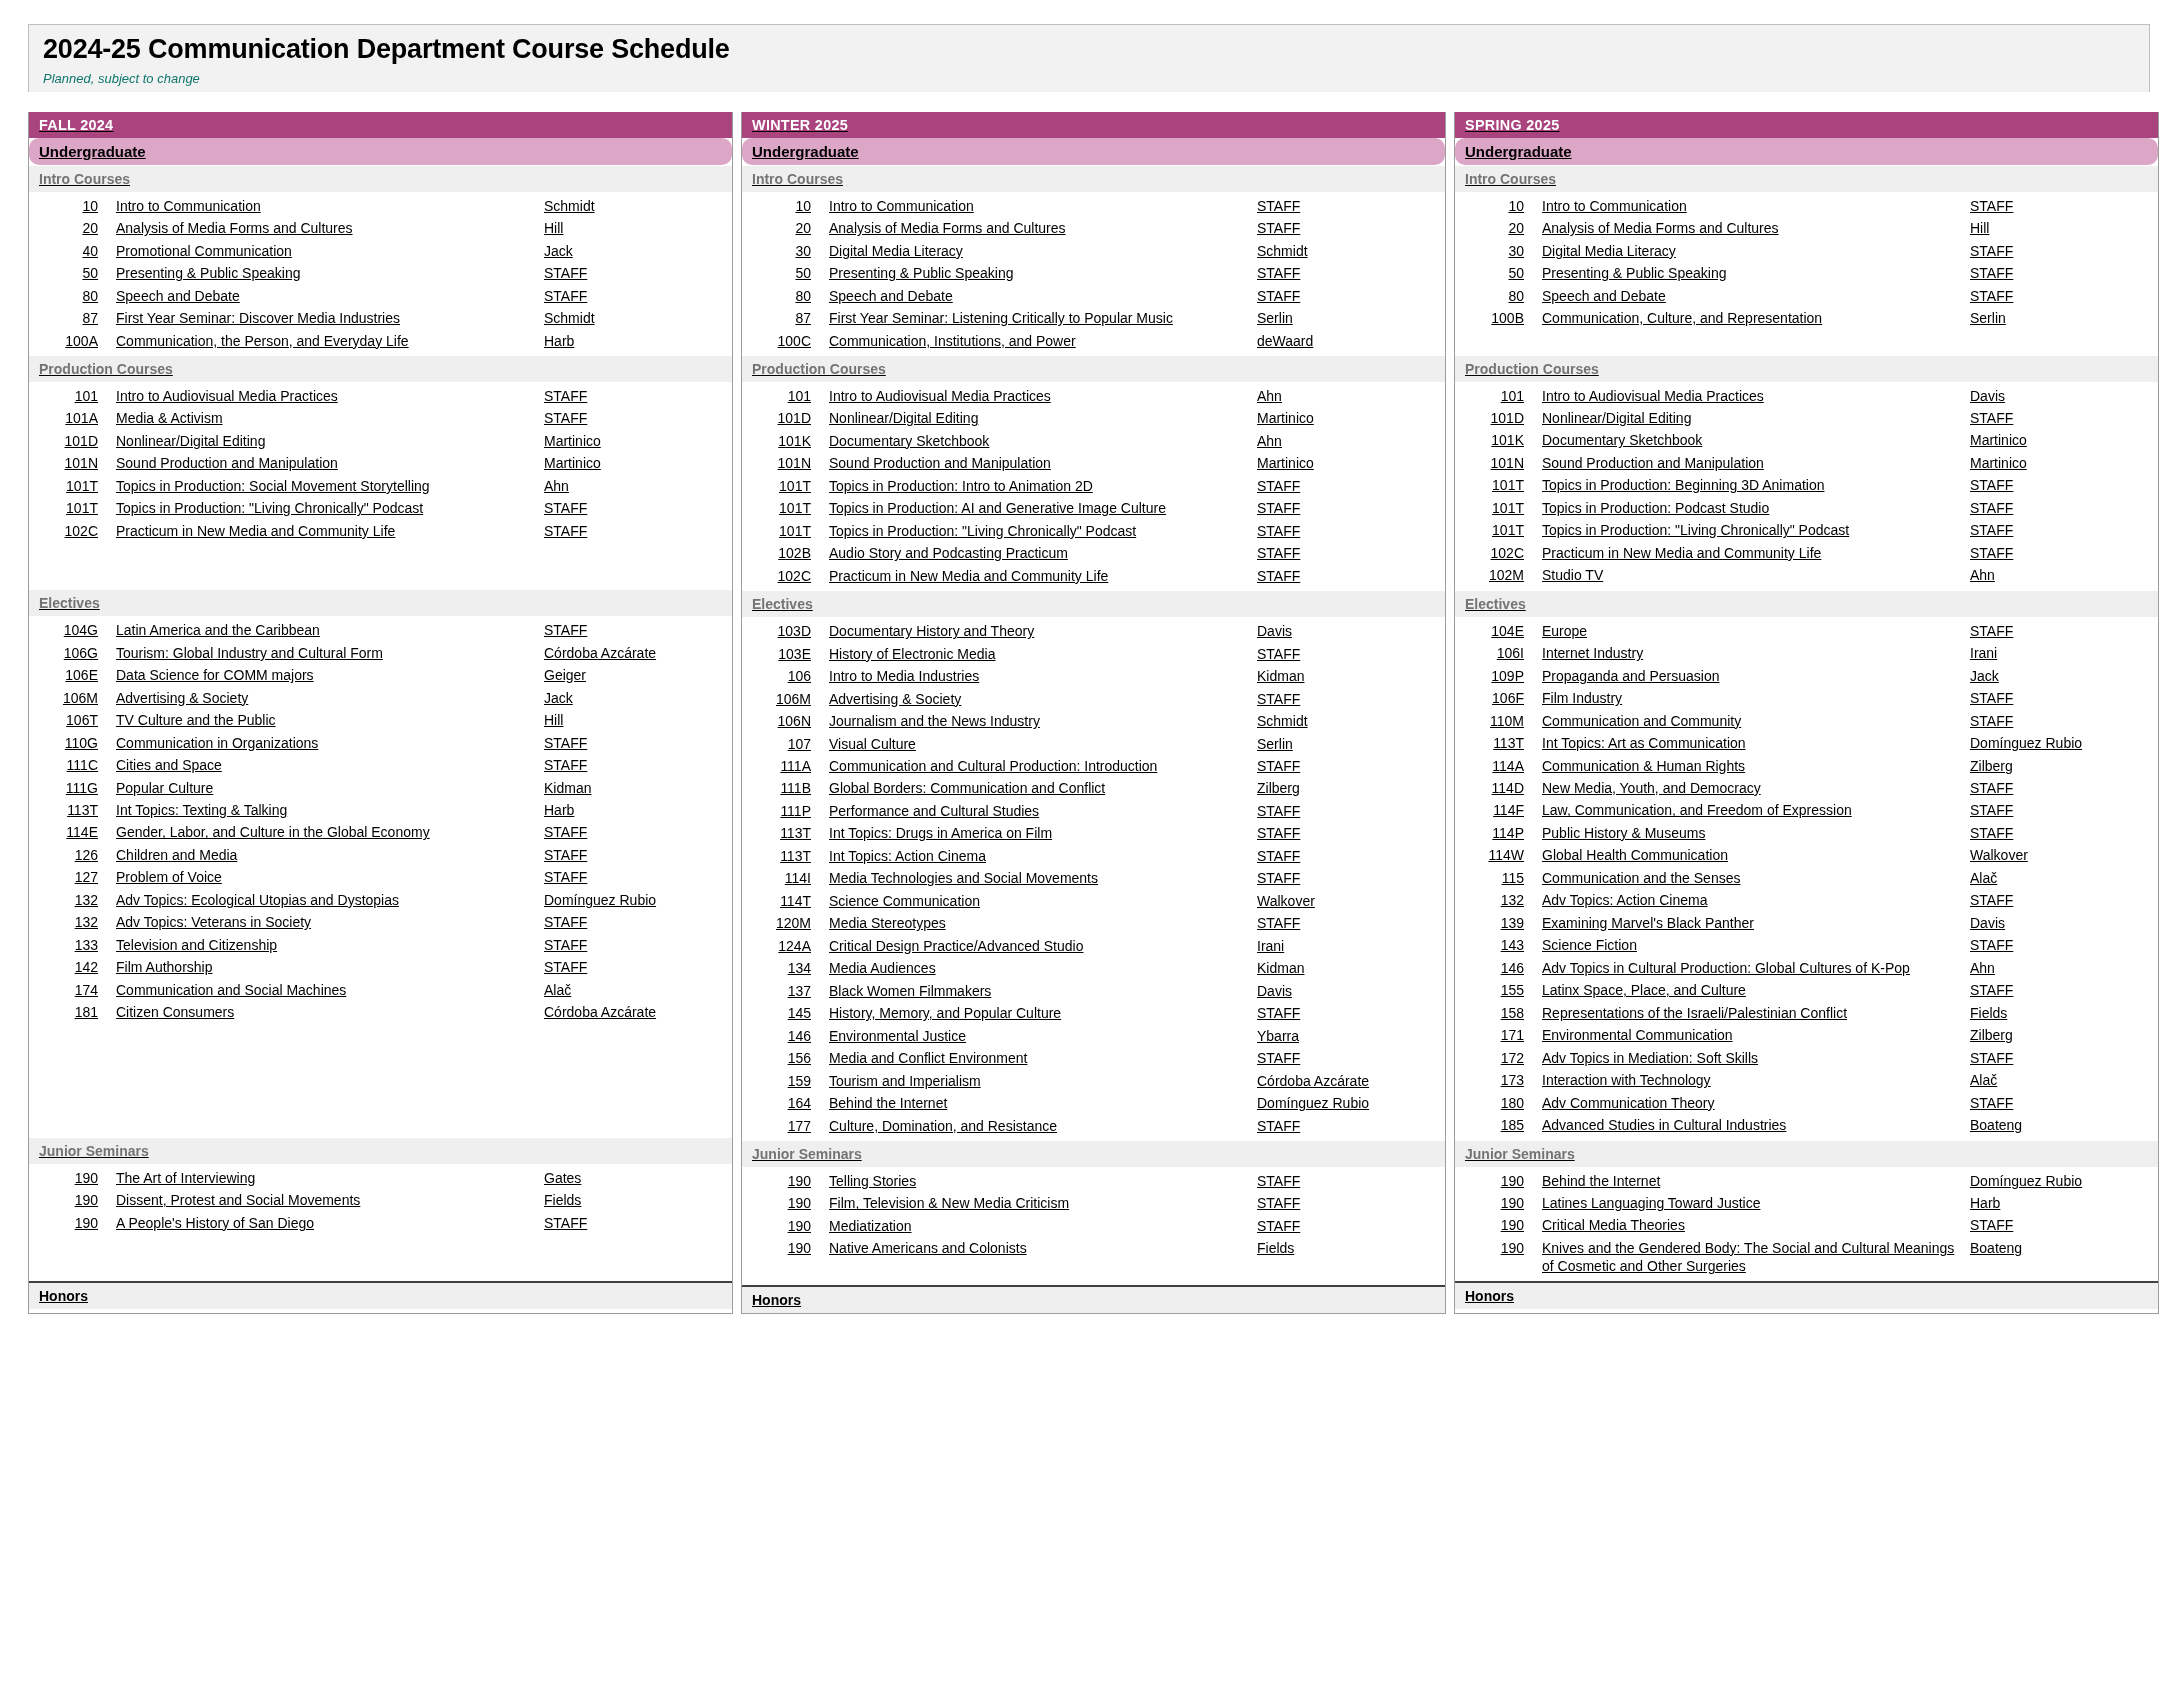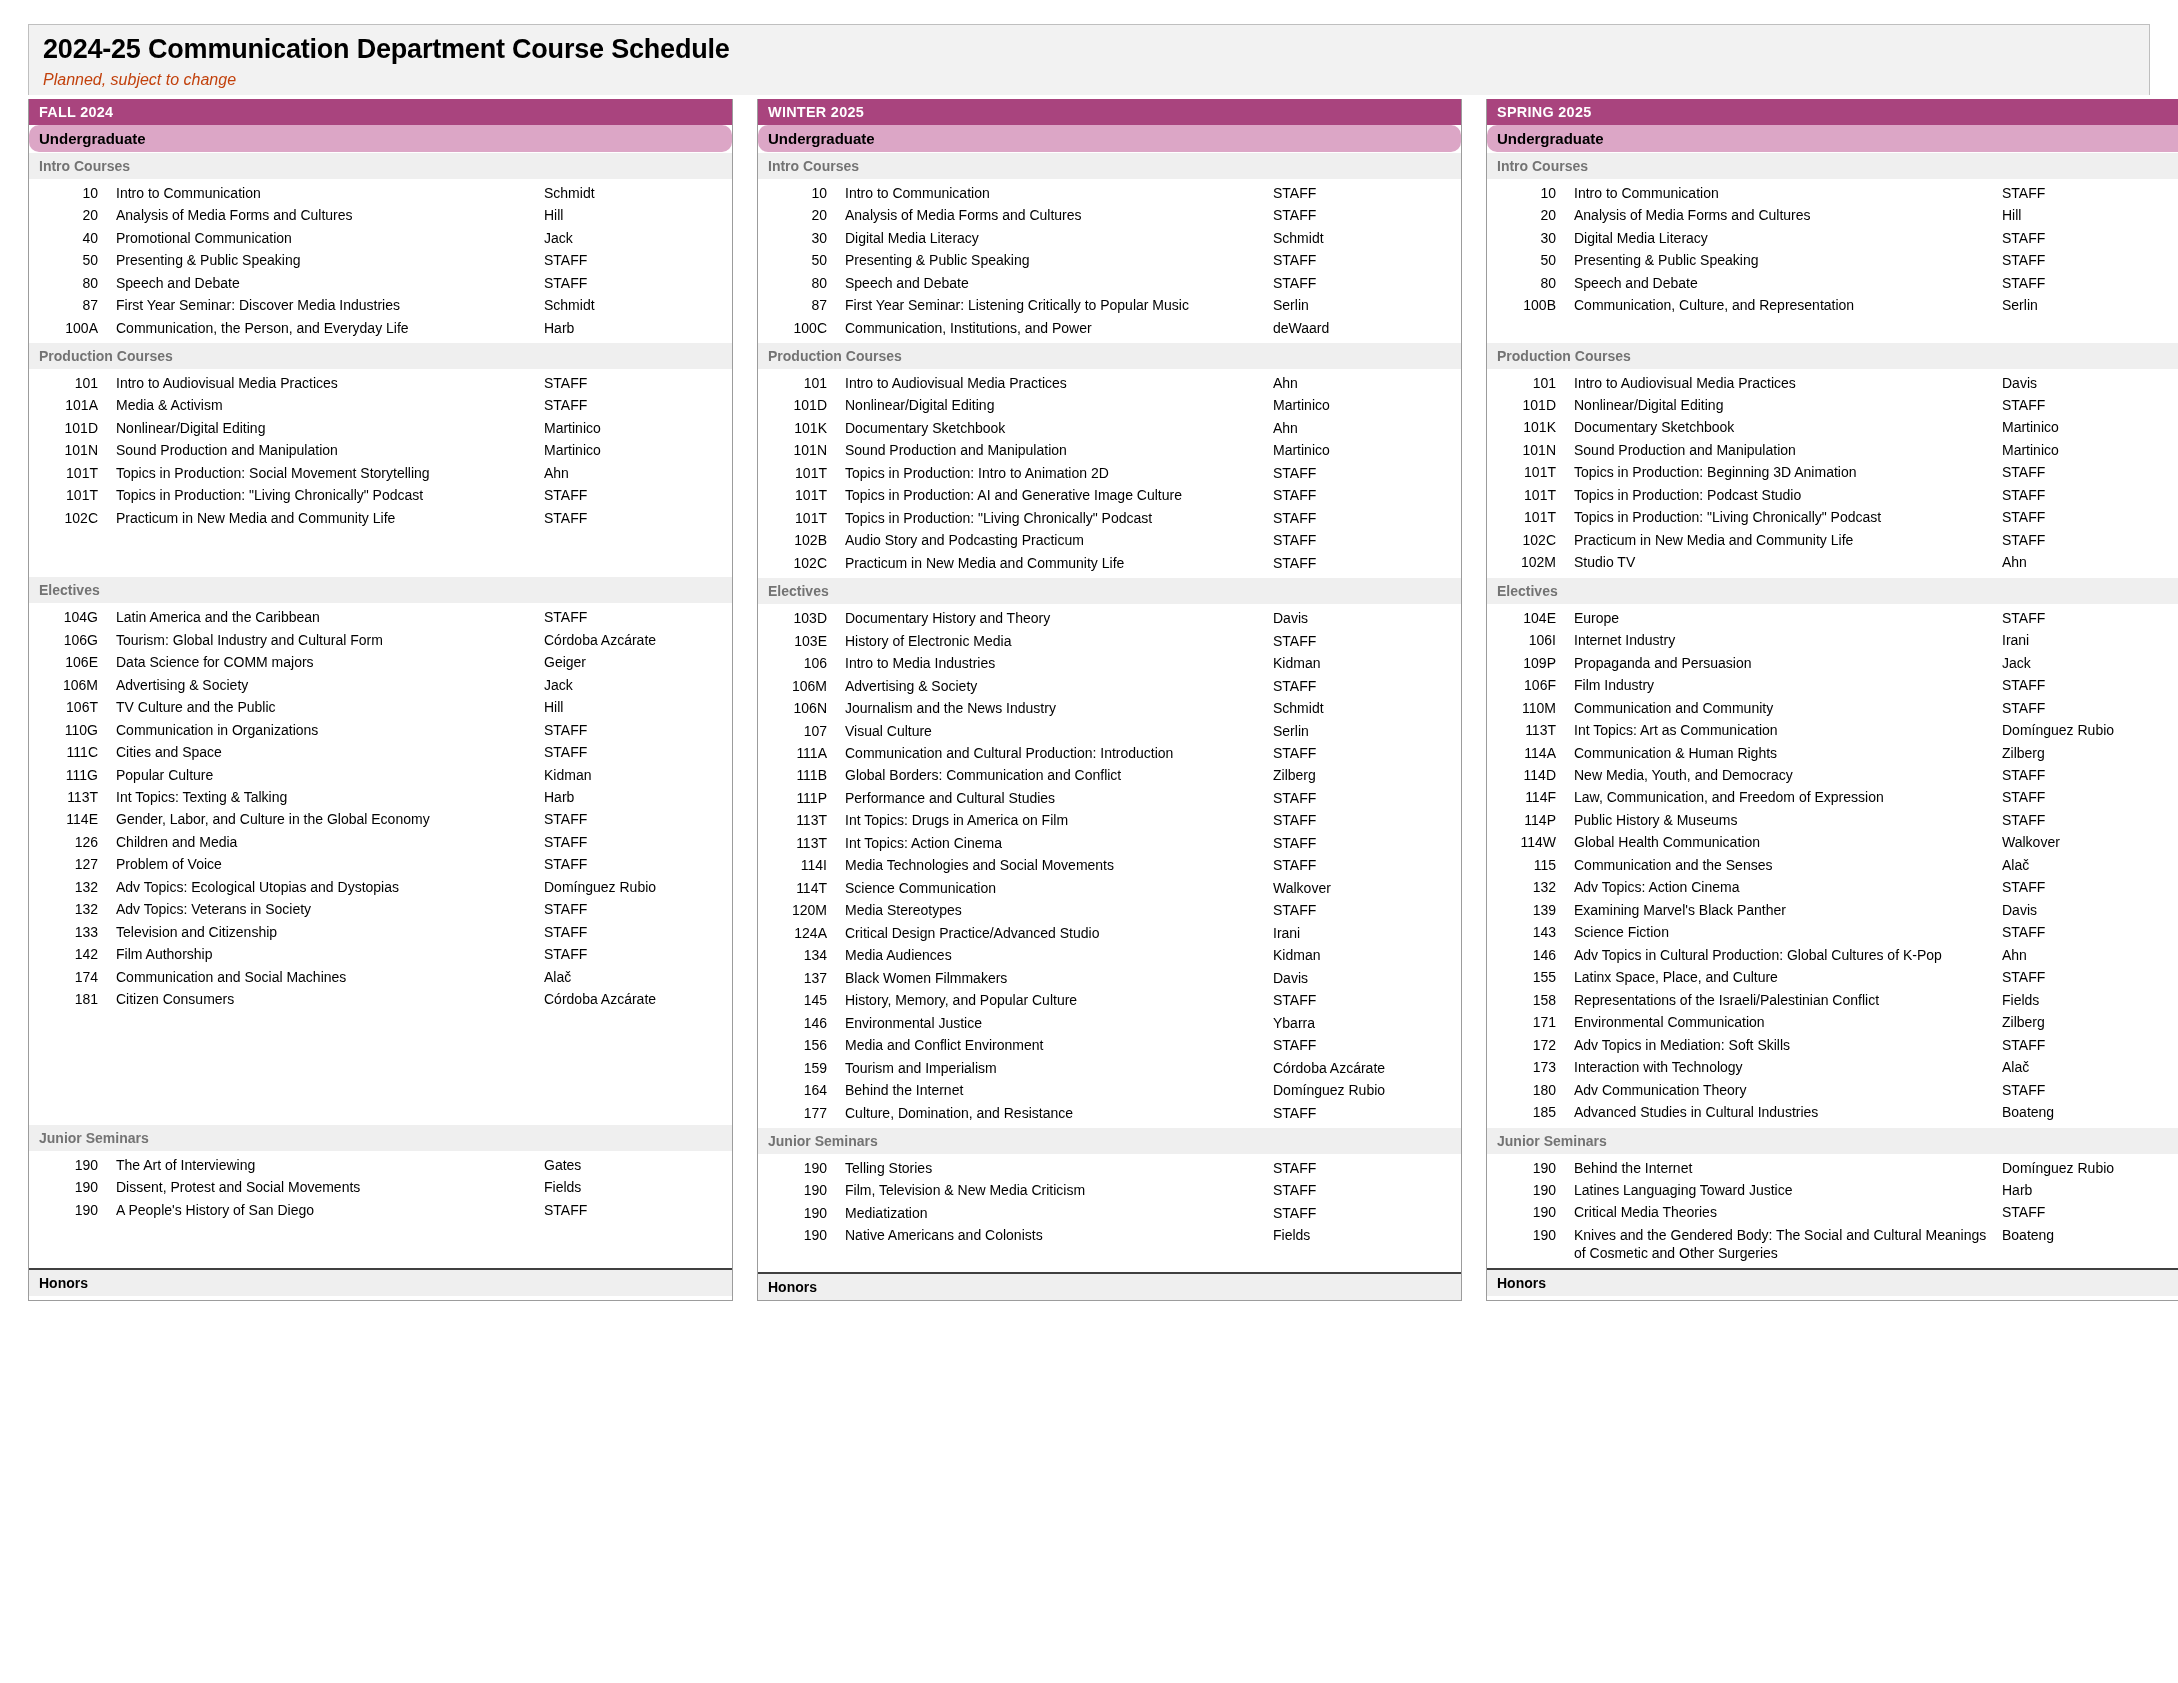--- a/index.html
+++ b/index.html
@@ -29,31 +29,32 @@
     padding: 10px 14px 4px 14px;
   }
   .doc-title {
     font-size: 27px;
     font-weight: bold;
     letter-spacing: -0.2px;
     line-height: 1.1;
     margin: 0 0 6px 0;
   }
   .doc-subtitle {
-    font-size: 16px;
+    font-size: 13px;
     font-style: italic;
-    color: #c2410c;
+    color: #0f766e;
     margin: 0;
     padding-bottom: 2px;
   }
   
   .columns {
     display: flex;
-    gap: 24px;
-    margin-top: 4px;
+    gap: 8px;
+    margin-top: 20px;
+    text-decoration: underline;
   }
   .term-col {
     width: 705px;
     flex: 0 0 705px;
     border: 1px solid #9c9c9c;
     border-top: none;
     background: #ffffff;
     box-sizing: border-box;
   }
   .term-header {

